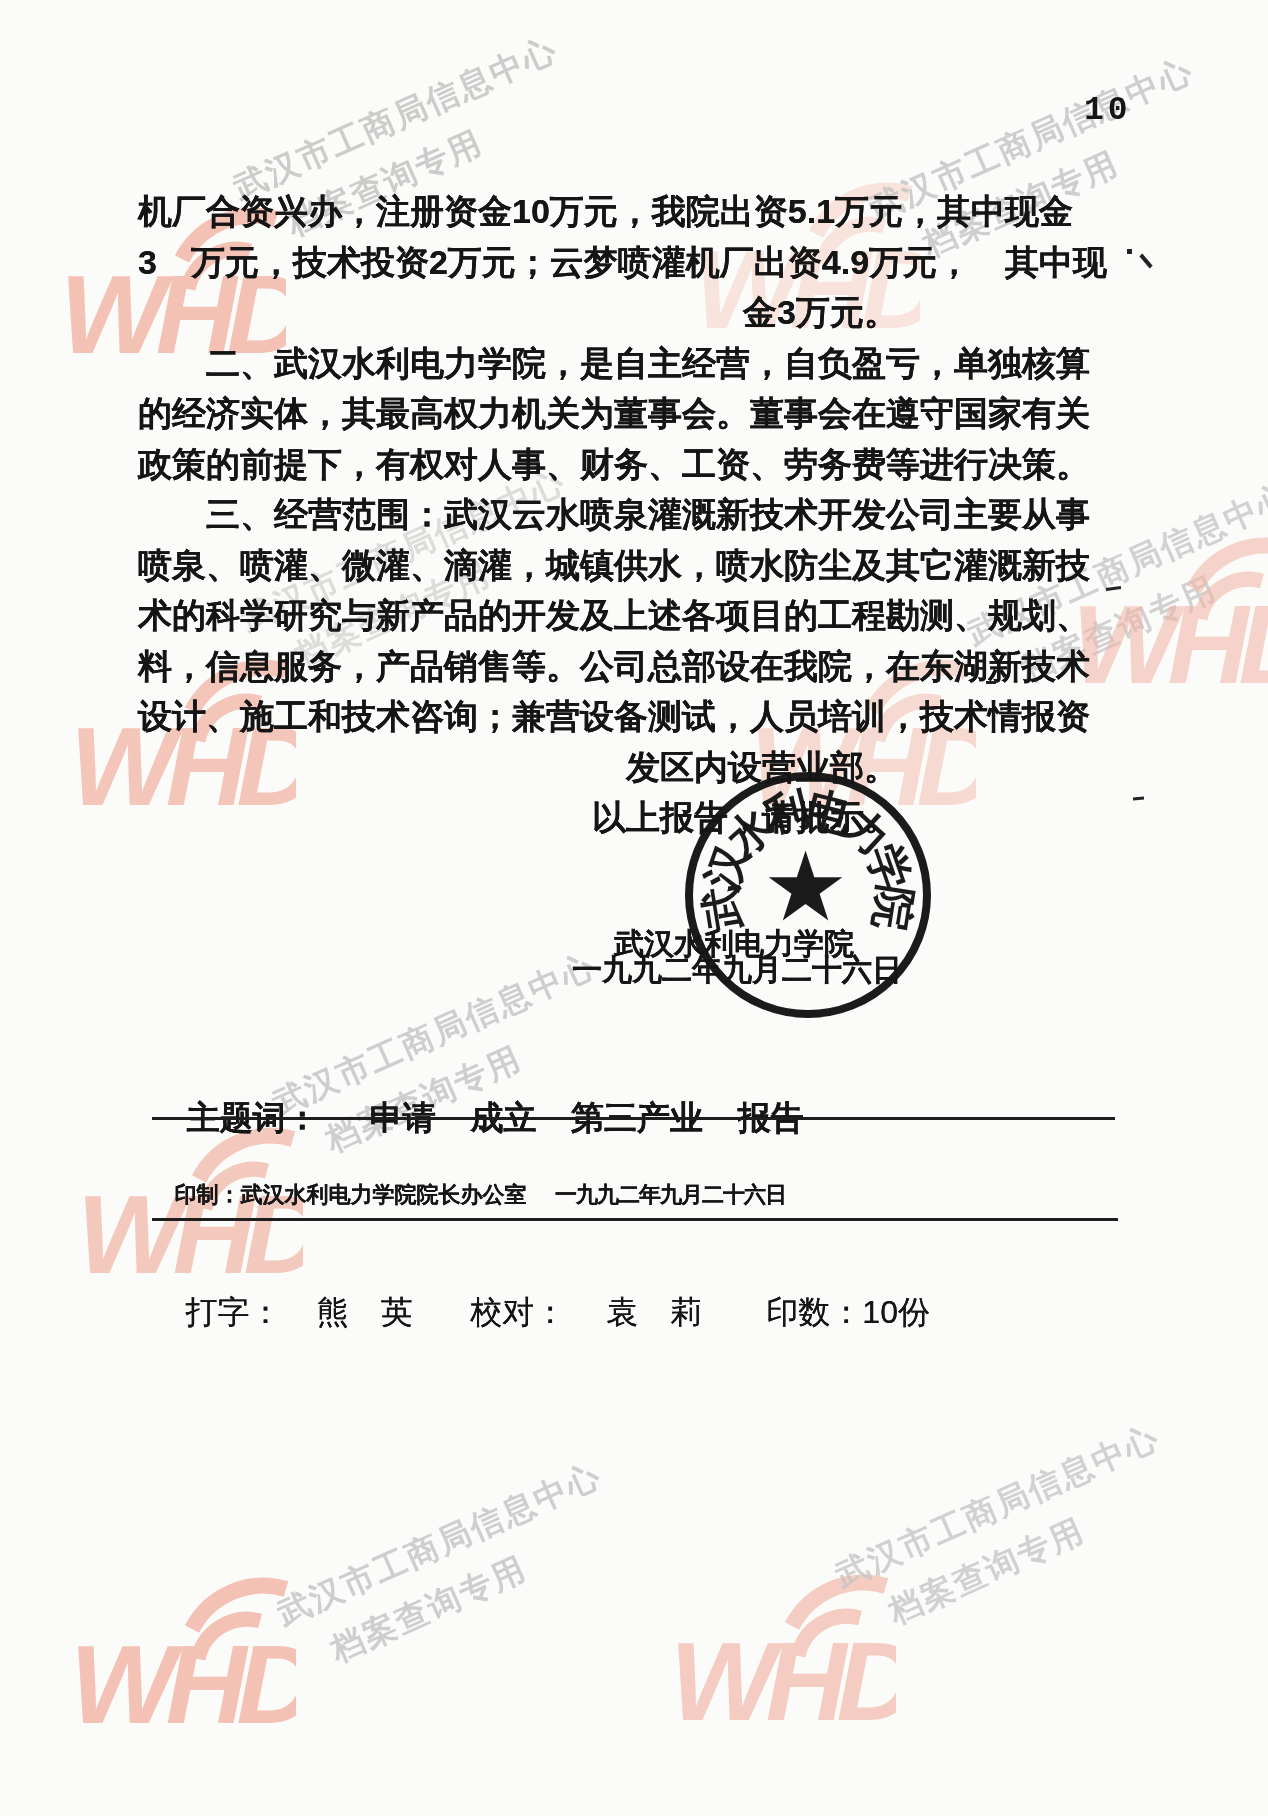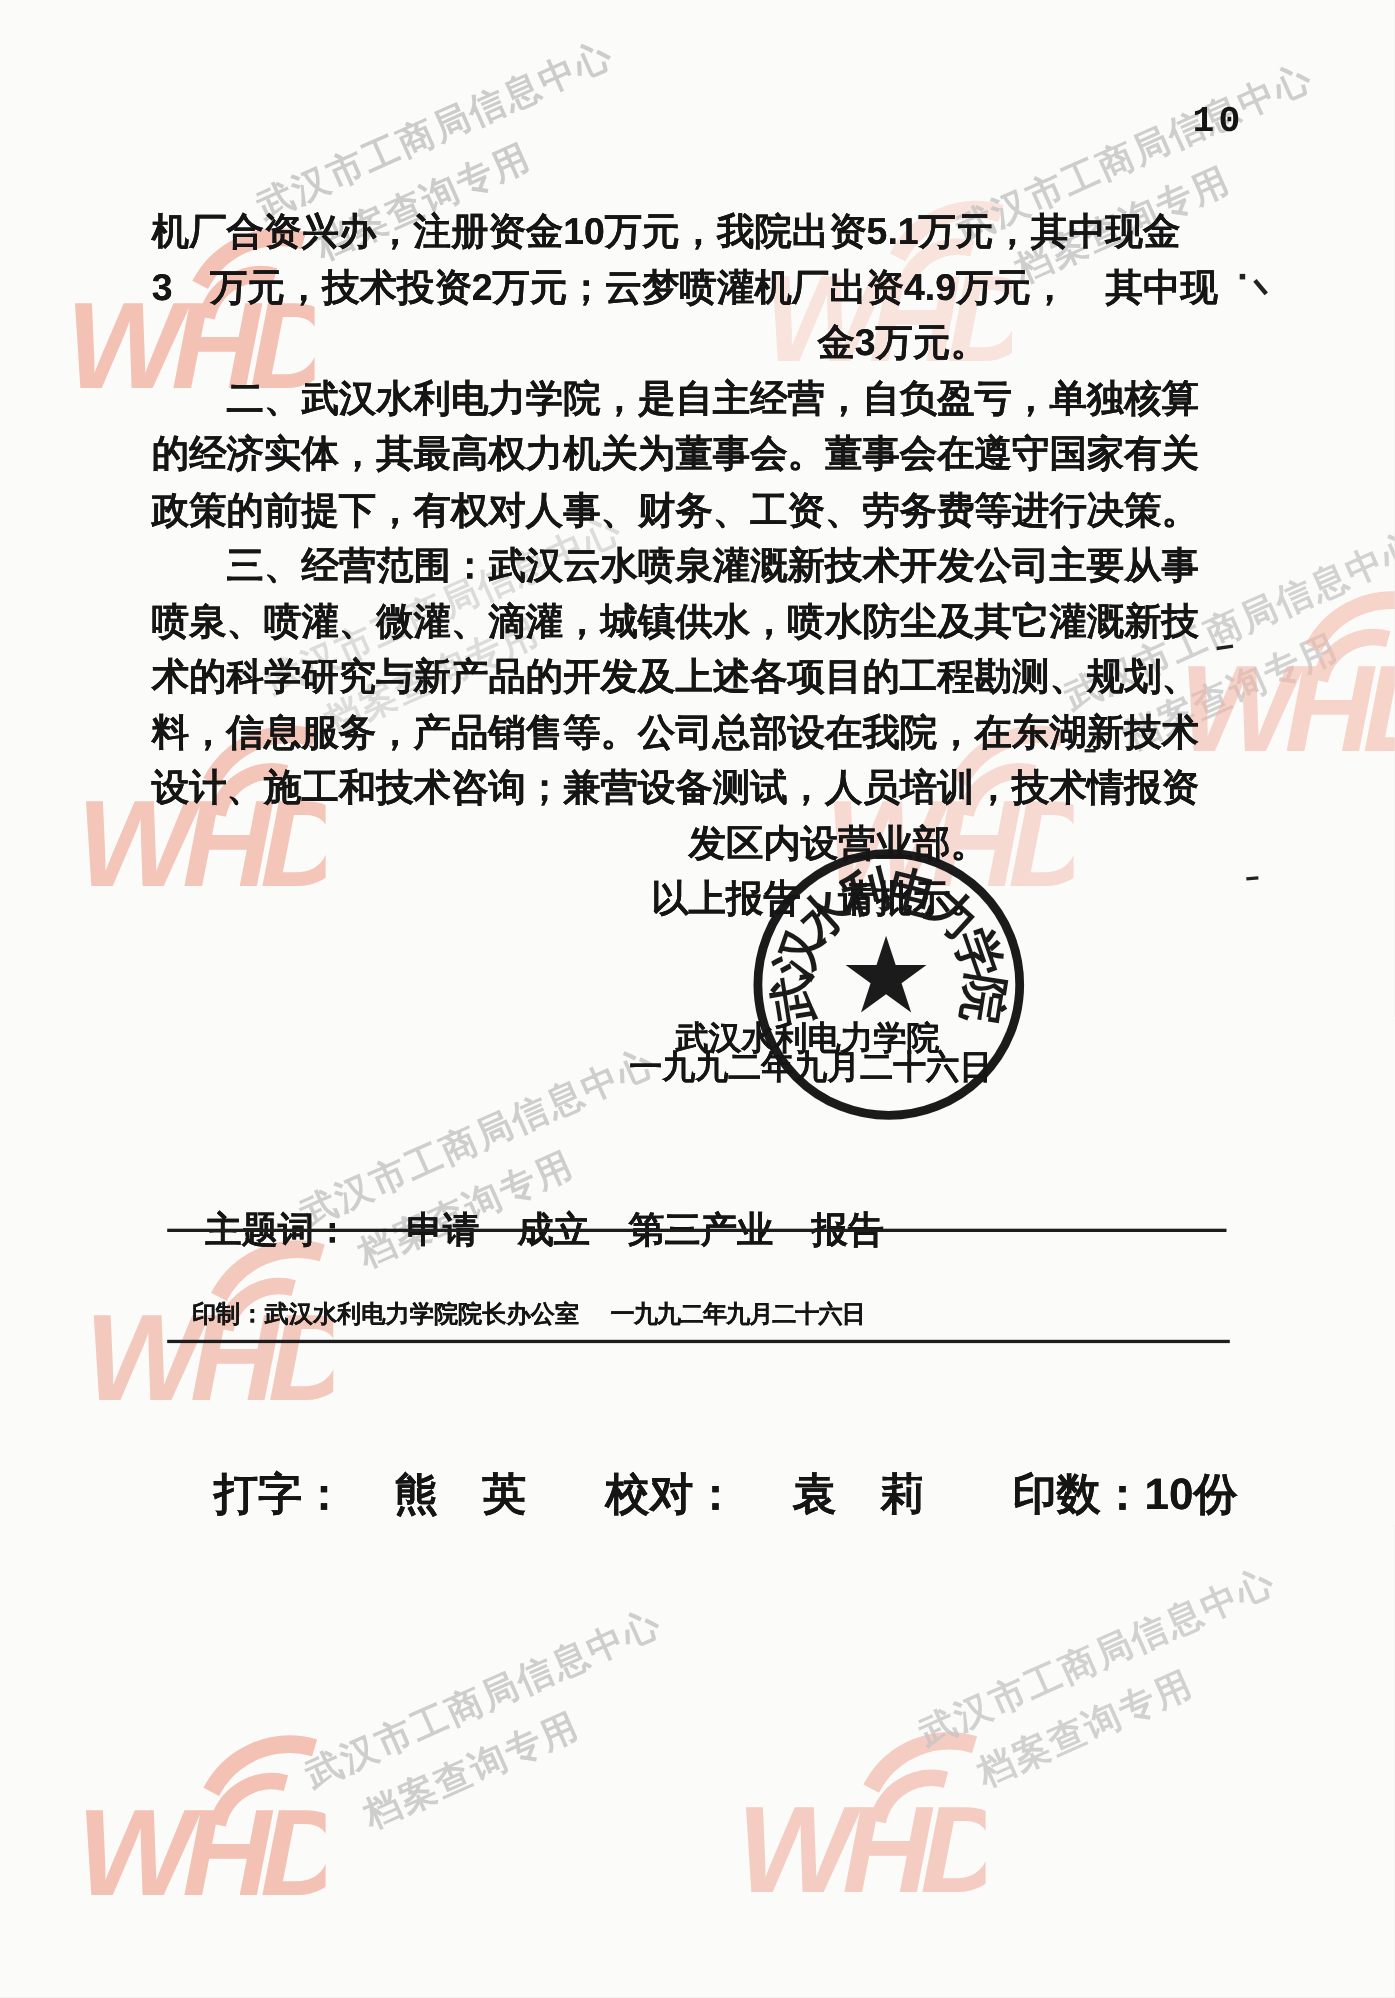--- a/index.html
+++ b/index.html
@@ -84,22 +84,22 @@
   }
   .rule-1{left:152px;top:1117px;width:963px;}
   .rule-2{left:152px;top:1218px;width:966px;}
   .print-line{
     position:absolute;left:150px;top:1154px;z-index:3;
     font-size:22px;font-weight:bold;white-space:pre;
     text-shadow:0 0 0.6px #151515;
   }
   .print-date{margin-left:1.3em;letter-spacing:-1px;}
   .typing-line{
-    position:absolute;left:150px;top:1286px;z-index:3;
-    font-size:40px;font-weight:bold;white-space:pre;
+    position:absolute;left:150px;top:1254px;z-index:3;
+    font-size:32px;font-weight:normal;white-space:pre;
     text-shadow:0 0 0.6px #151515;
   }
   .t-typist{margin-left:1.1em;}
   .t-prooflabel{margin-left:1.8em;}
   .t-proof{margin-left:1.25em;}
   .t-copieslabel{margin-left:2.0em;}
   
   .speck{position:absolute;background:#222;z-index:3;}
 </style>
 </head>

